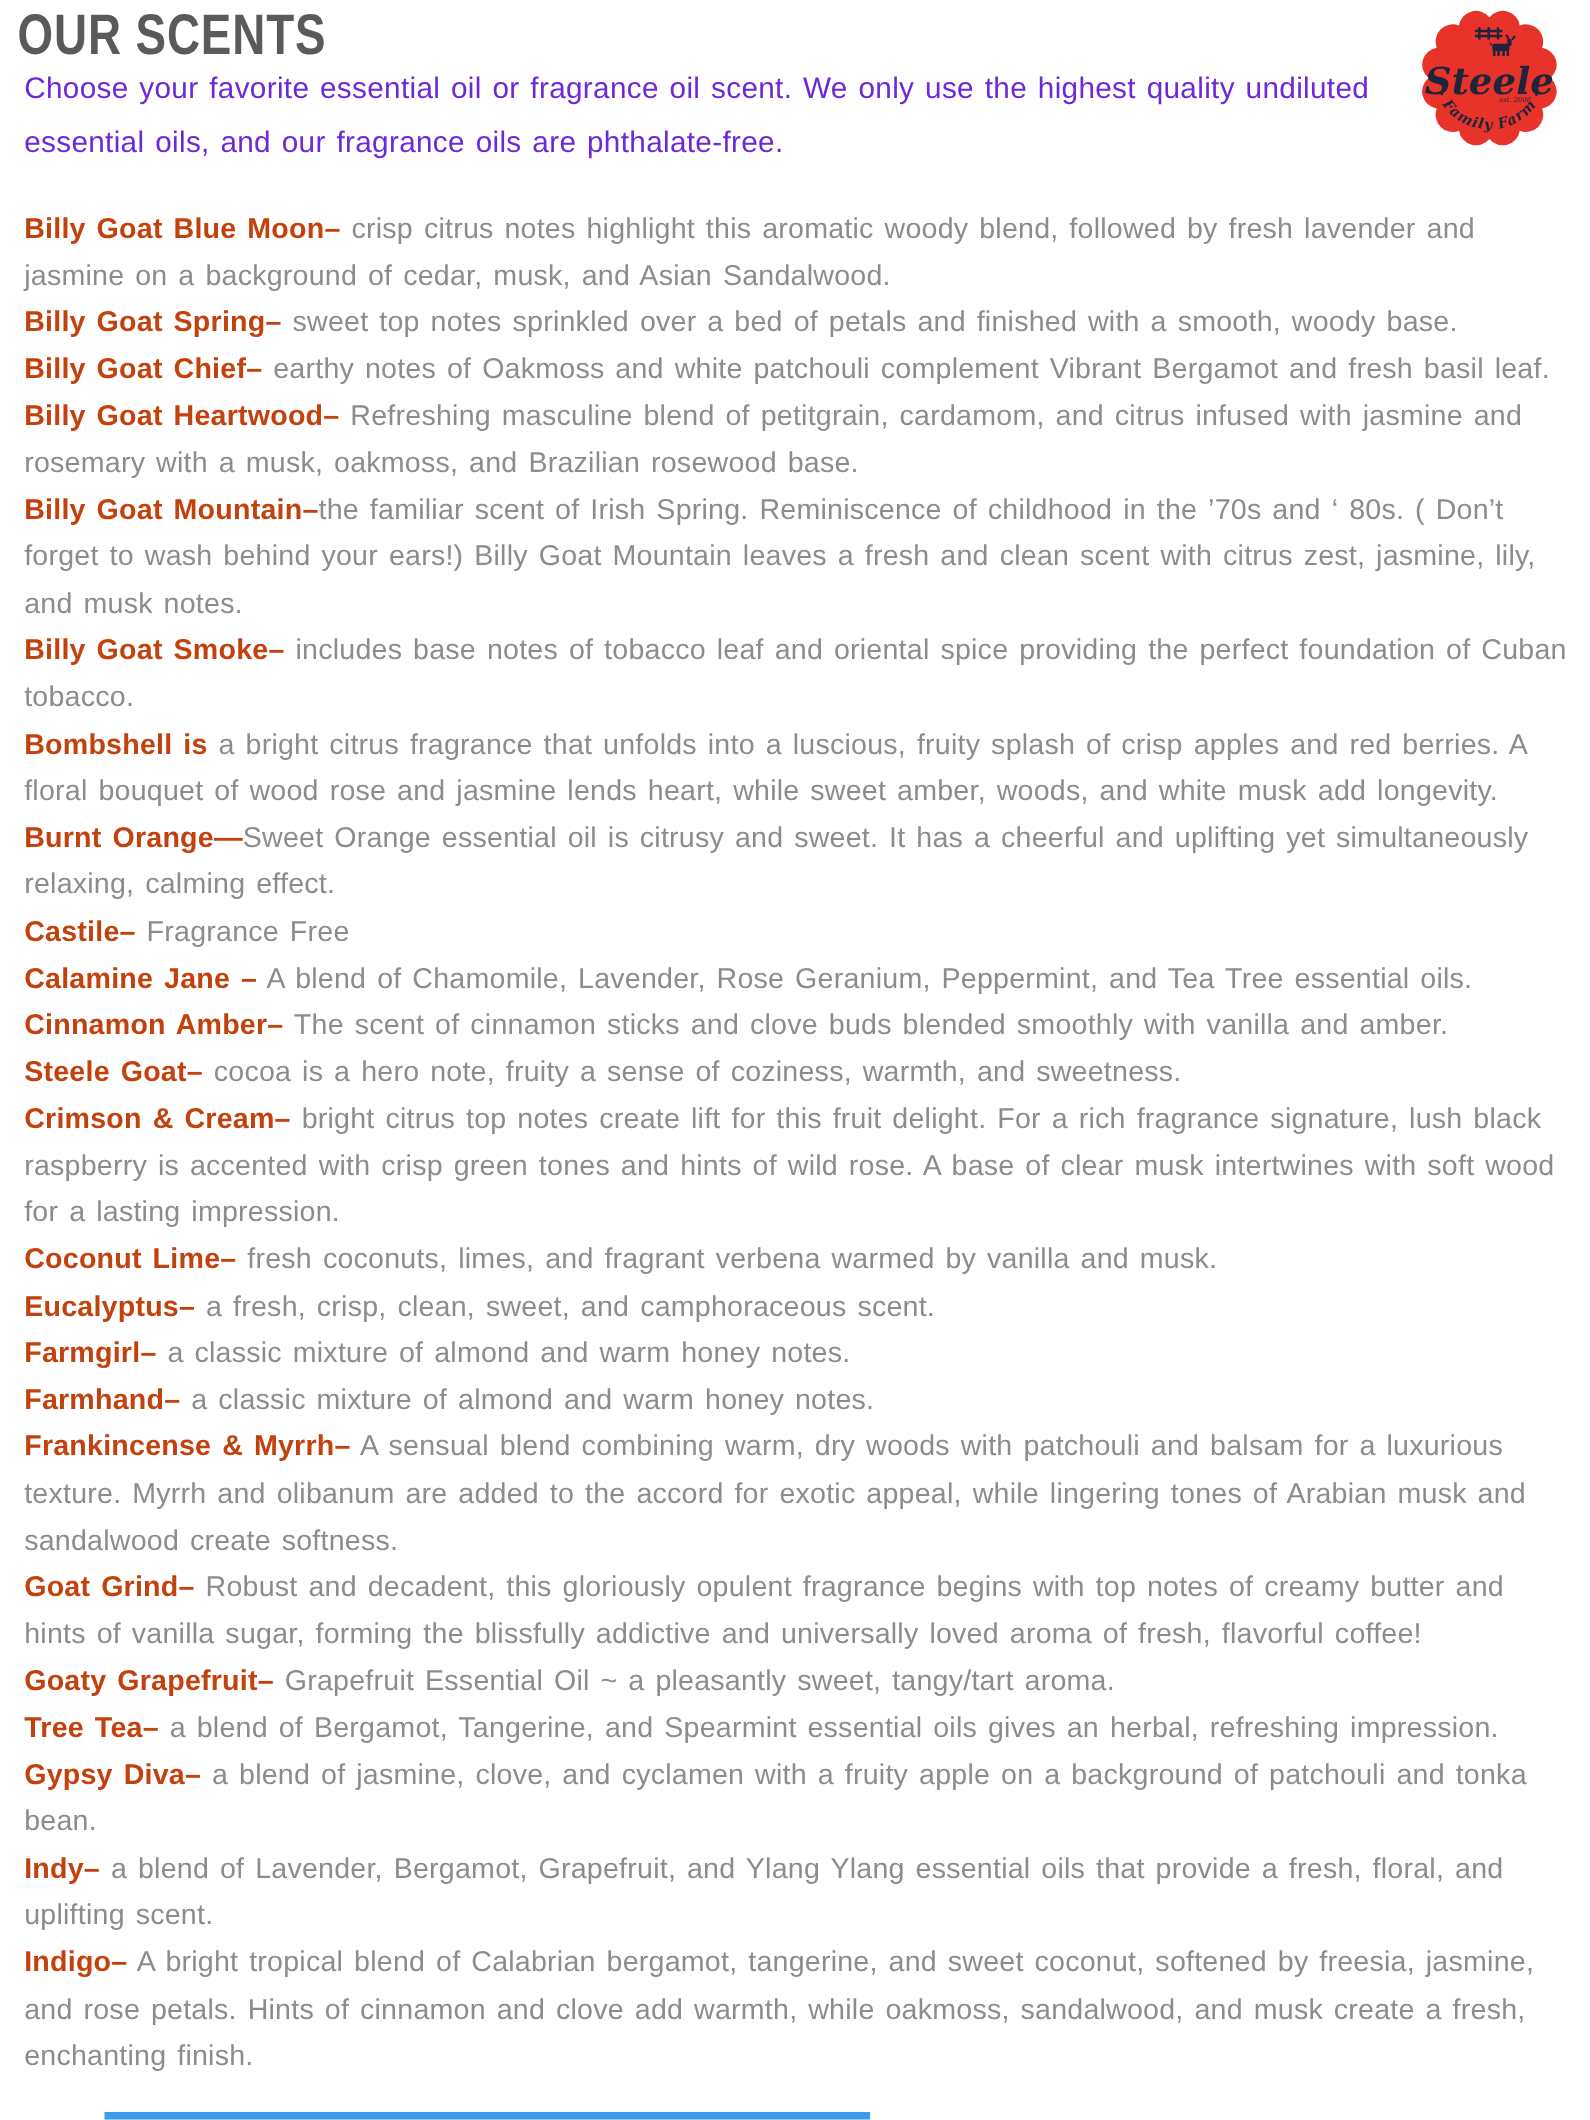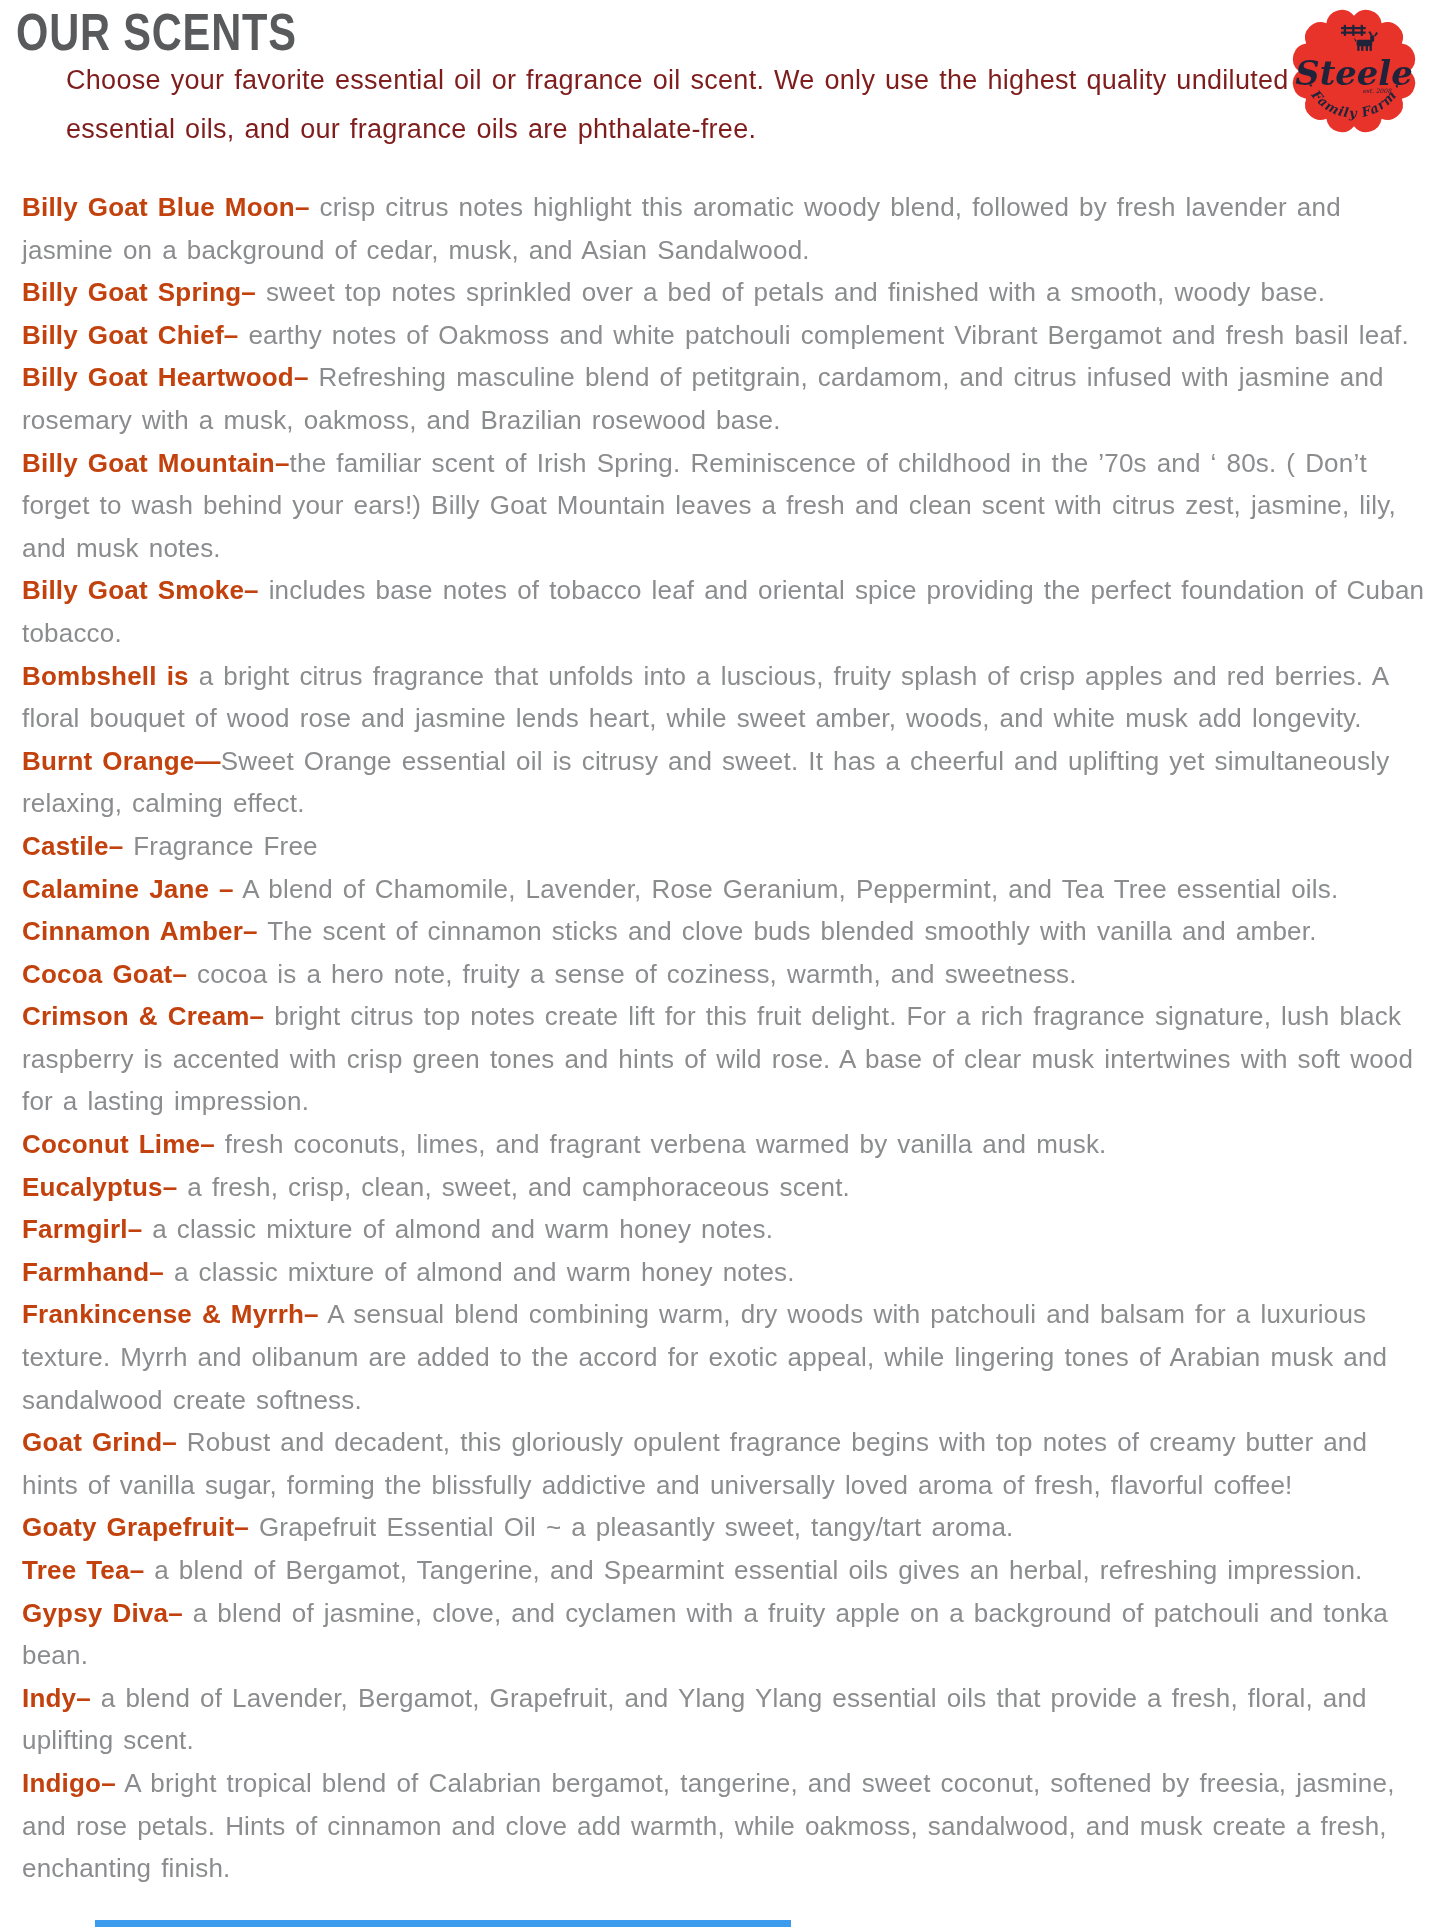--- a/index.html
+++ b/index.html
@@ -13,22 +13,22 @@
   .title{
     position:absolute;left:16px;top:6px;
     font-size:52px;font-weight:800;color:#595a5c;
     letter-spacing:1px;line-height:52px;white-space:nowrap;
     transform:scaleX(0.80);transform-origin:left center;
   }
 
   
   .intro{
     position:absolute;left:22px;top:56px;width:1260px;
-    font-size:27px;color:#7f1d1d;line-height:49px;
-    letter-spacing:0.3px;word-spacing:2px;margin-left:44px;
+    font-size:27px;color:#6d28d9;line-height:49px;
+    letter-spacing:0.3px;word-spacing:2px;
   }
 
   
   .logo{position:absolute;right:26px;top:6px;width:130px;height:130px;}
   .logo svg{width:100%;height:100%;}
 
   
   .scents{
     position:absolute;left:22px;top:186px;width:1408px;
     letter-spacing:0.2px;word-spacing:2.5px;
@@ -118,21 +118,21 @@
   <p class="scent"><b class="scent-name">Bombshell is</b><span class="scent-desc"> a bright citrus fragrance that unfolds into a luscious, fruity splash of crisp apples and red berries. A floral bouquet of wood rose and jasmine lends heart, while sweet amber, woods, and white musk add longevity.</span></p>
 
   <p class="scent"><b class="scent-name">Burnt Orange—</b><span class="scent-desc">Sweet Orange essential oil is citrusy and sweet. It has a cheerful and uplifting yet simultaneously relaxing, calming effect.</span></p>
 
   <p class="scent"><b class="scent-name">Castile–</b><span class="scent-desc"> Fragrance Free</span></p>
 
   <p class="scent"><b class="scent-name">Calamine Jane –</b><span class="scent-desc"> A blend of Chamomile, Lavender, Rose Geranium, Peppermint, and Tea Tree essential oils.</span></p>
 
   <p class="scent"><b class="scent-name">Cinnamon Amber–</b><span class="scent-desc"> The scent of cinnamon sticks and clove buds blended smoothly with vanilla and amber.</span></p>
 
-  <p class="scent"><b class="scent-name">Cocoa Goat–</b><span class="scent-desc"> cocoa is a hero note, fruity a sense of coziness, warmth, and sweetness.</span></p>
+  <p class="scent"><b class="scent-name">Steele Goat–</b><span class="scent-desc"> cocoa is a hero note, fruity a sense of coziness, warmth, and sweetness.</span></p>
 
   <p class="scent"><b class="scent-name">Crimson &amp; Cream–</b><span class="scent-desc"> bright citrus top notes create lift for this fruit delight. For a rich fragrance signature, lush black raspberry is accented with crisp green tones and hints of wild rose. A base of clear musk intertwines with soft wood for a lasting impression.</span></p>
 
   <p class="scent"><b class="scent-name">Coconut Lime–</b><span class="scent-desc"> fresh coconuts, limes, and fragrant verbena warmed by vanilla and musk.</span></p>
 
   <p class="scent"><b class="scent-name">Eucalyptus–</b><span class="scent-desc"> a fresh, crisp, clean, sweet, and camphoraceous scent.</span></p>
 
   <p class="scent"><b class="scent-name">Farmgirl–</b><span class="scent-desc"> a classic mixture of almond and warm honey notes.</span></p>
 
   <p class="scent"><b class="scent-name">Farmhand–</b><span class="scent-desc"> a classic mixture of almond and warm honey notes.</span></p>

